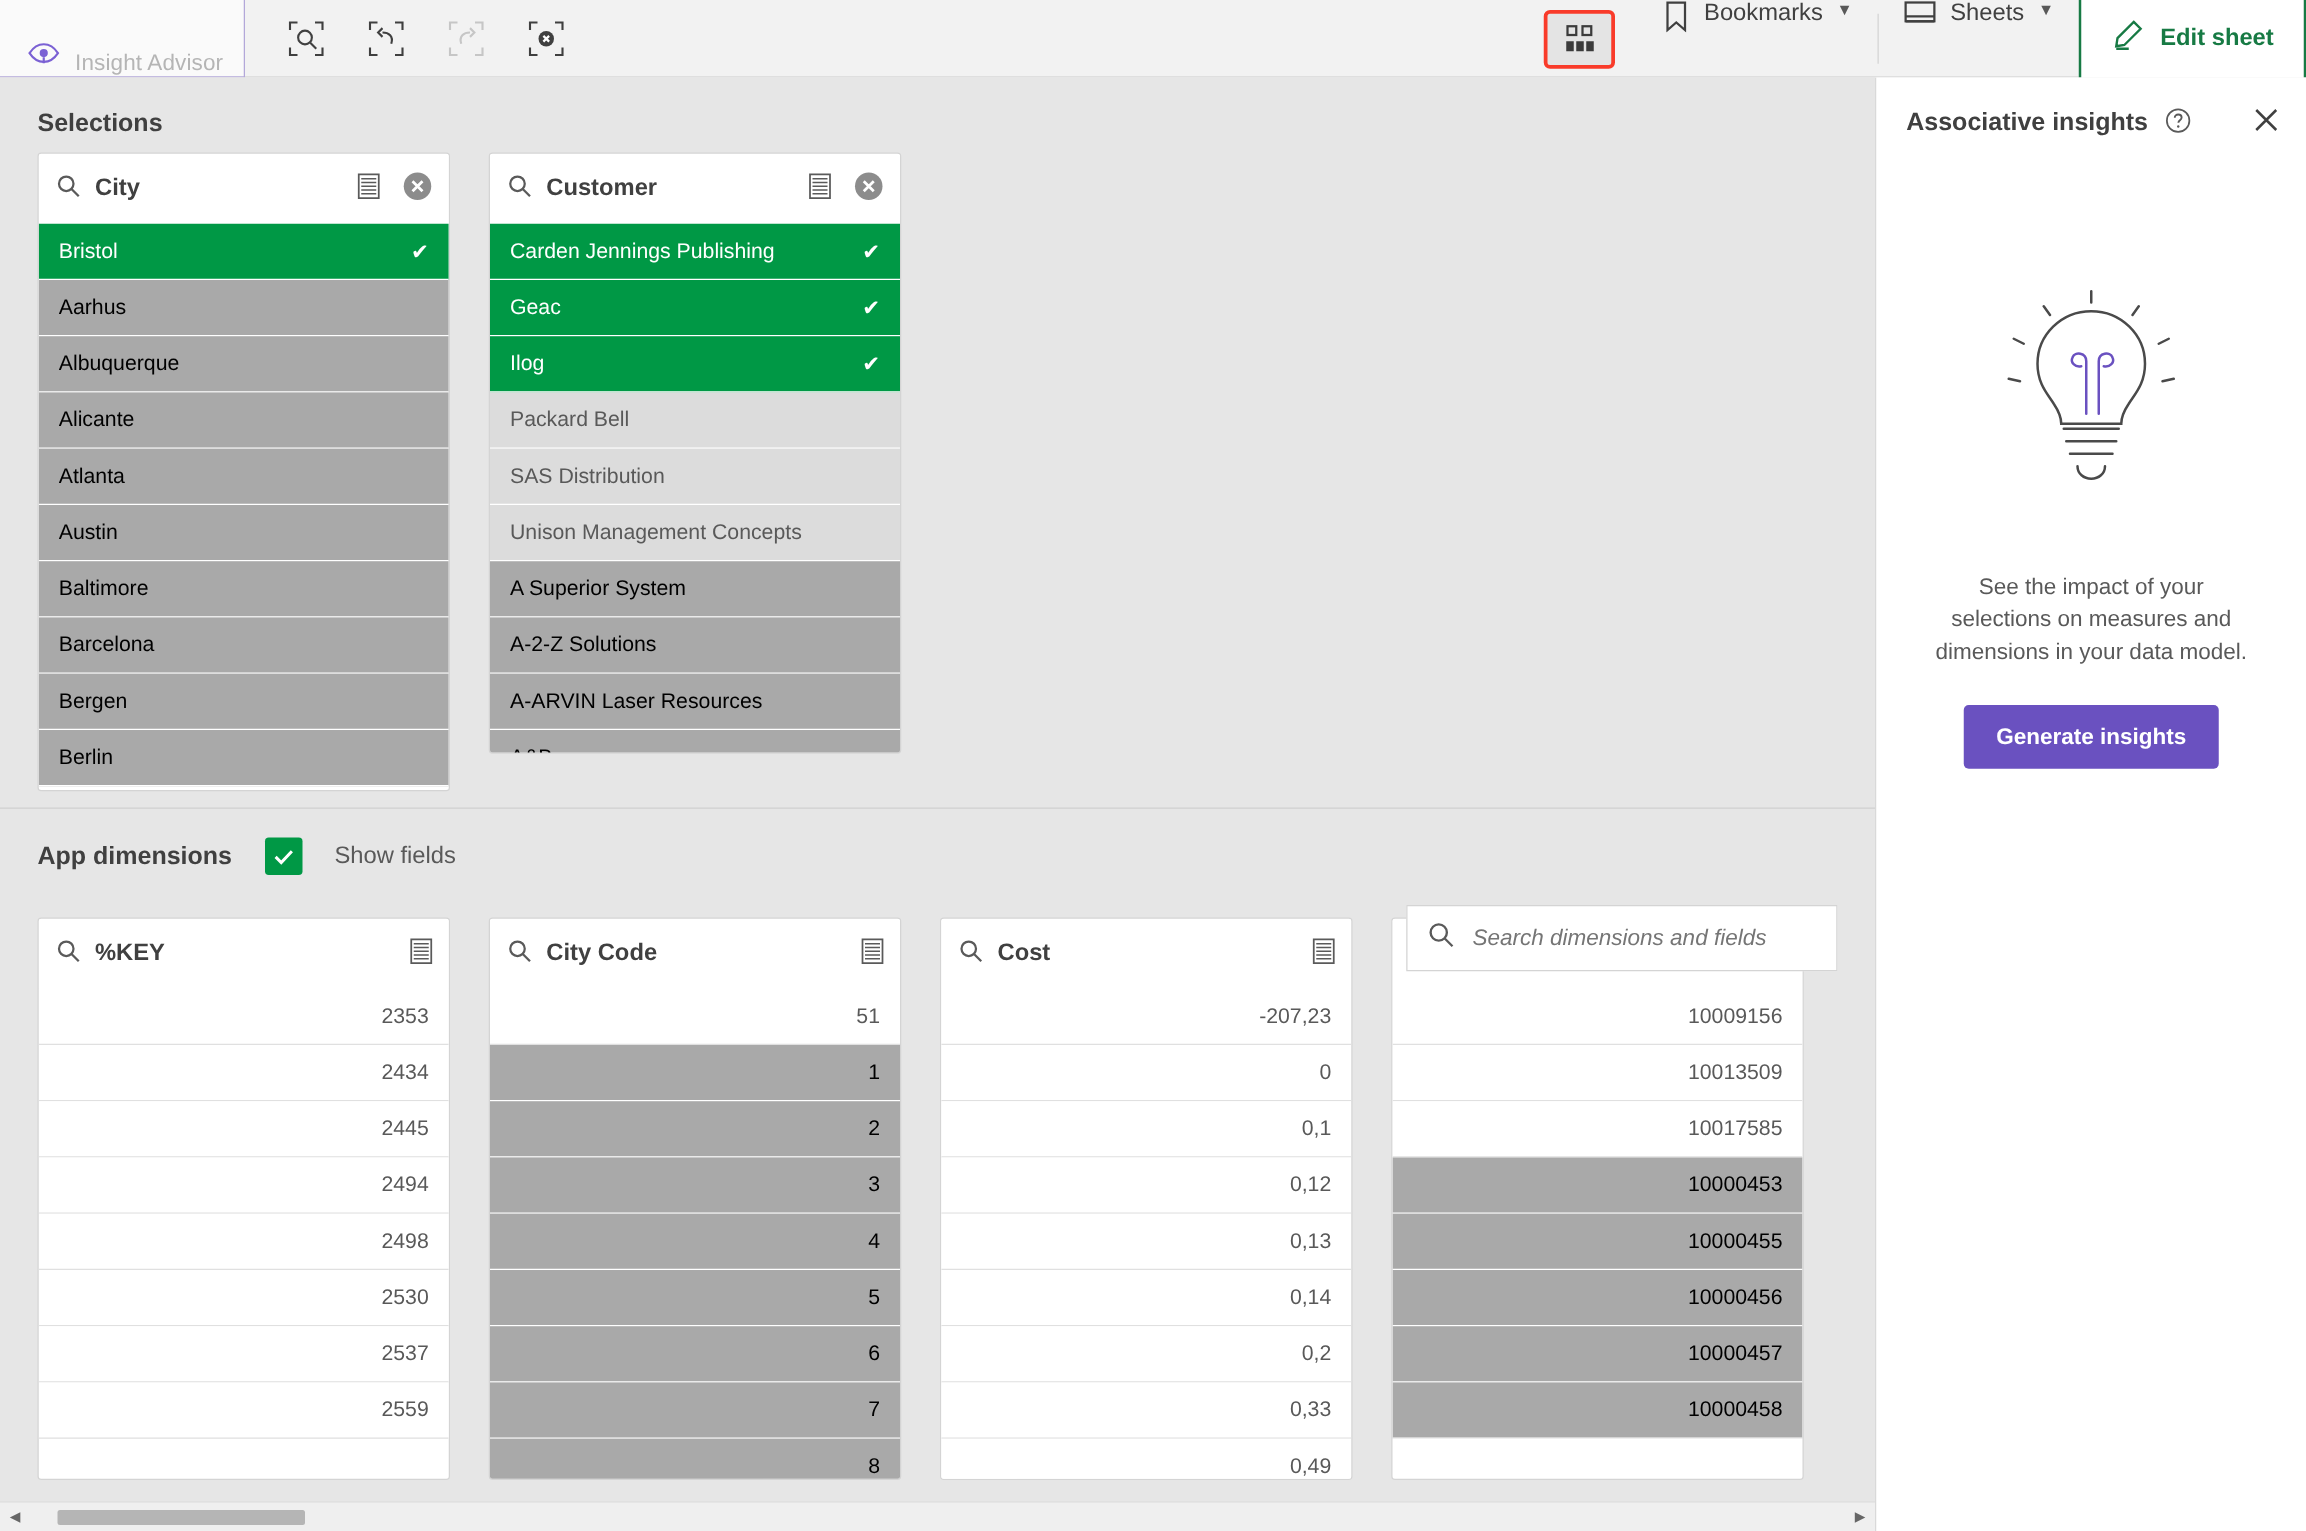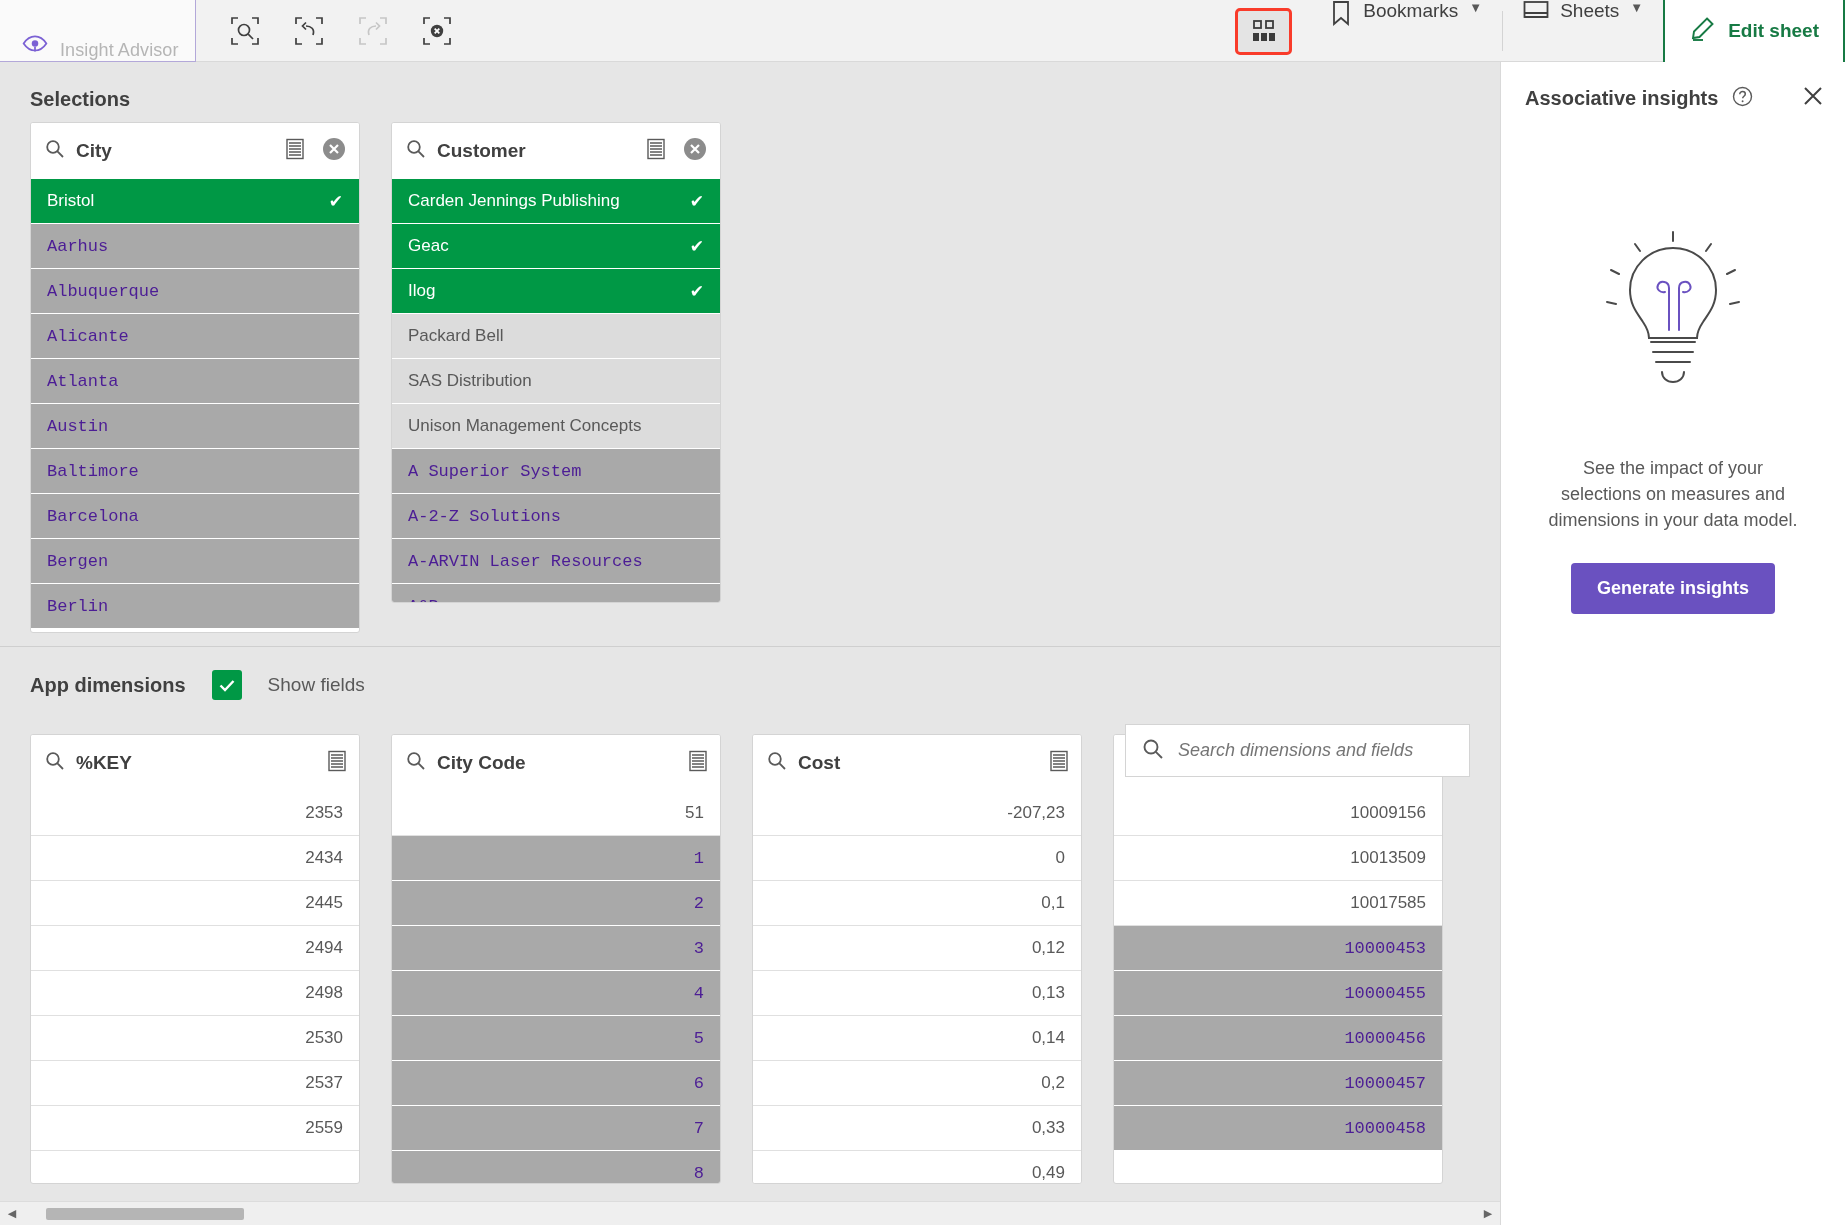--- a/index.html
+++ b/index.html
@@ -93,21 +93,21 @@
   .lb-head-icons { display: flex; align-items: center; gap: 16px; }
 
   .lb-rows { }
   .row {
     height: 45px; display: flex; align-items: center;
     padding: 0 16px; font-size: 17px;
     border-bottom: 1px solid #ffffff;
     cursor: pointer;
   }
   .row.selected { background: #009845; color: #ffffff; }
-  .row.excluded  { background: #a9a9a9; color: #4c1d95; font-family: Liberation Mono, monospace; }
+  .row.excluded  { background: #a9a9a9; color: #000000; }
   .row.alt       { background: #dcdcdc; color: #595959; }
   .row.plain     { background: #ffffff; color: #595959; border-bottom: 1px solid #e0e0e0; }
   .row .txt { flex: 1; overflow: hidden; white-space: nowrap; }
   .row .txt.num { text-align: right; }
   .check { font-size: 17px; }
 
   
   .dims-pane {
     position: absolute; top: 586px; left: 0;
     width: 1500px; height: 577px;

